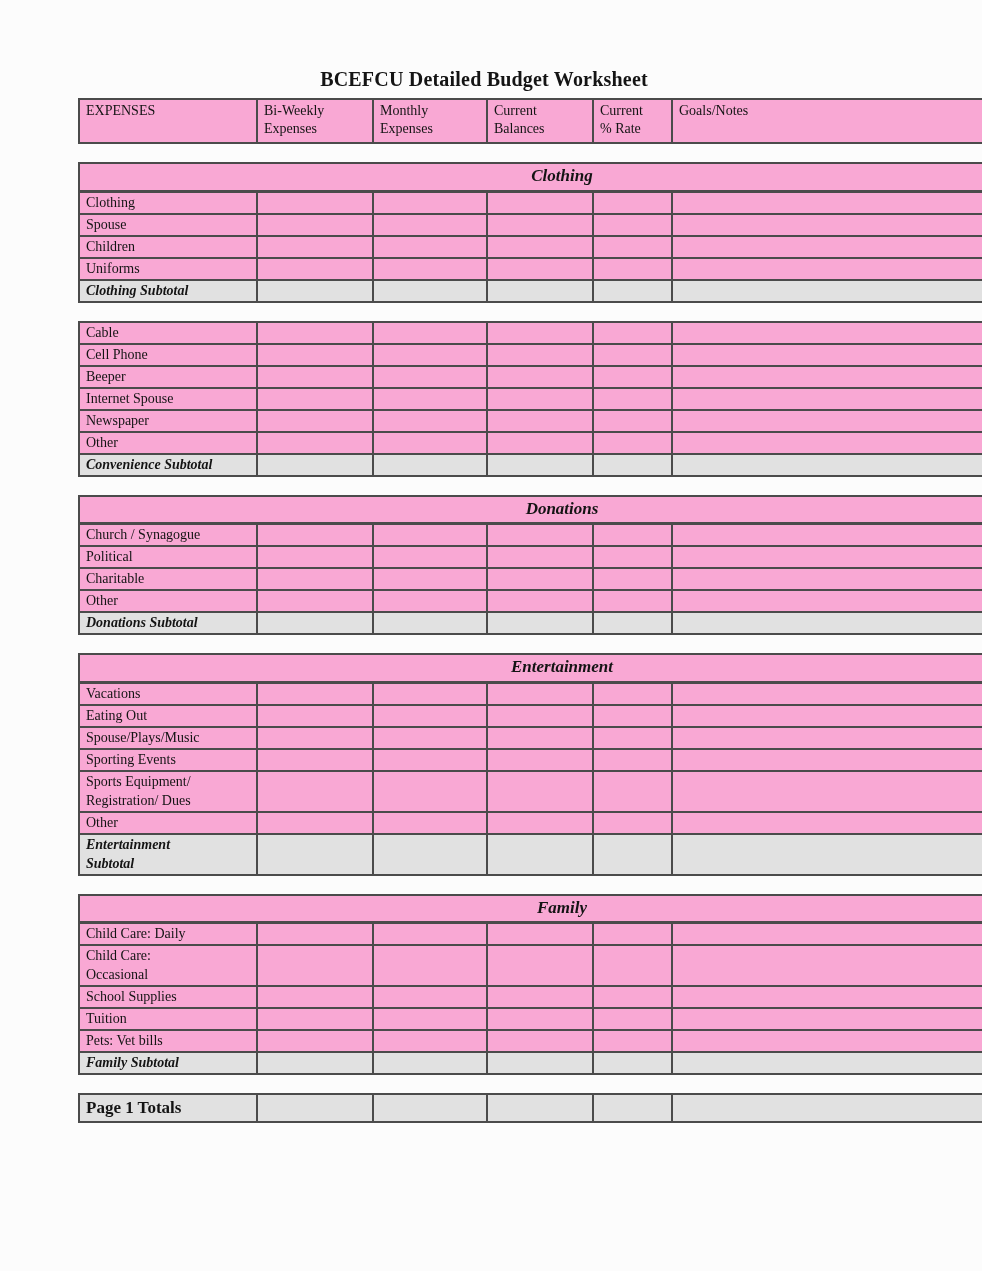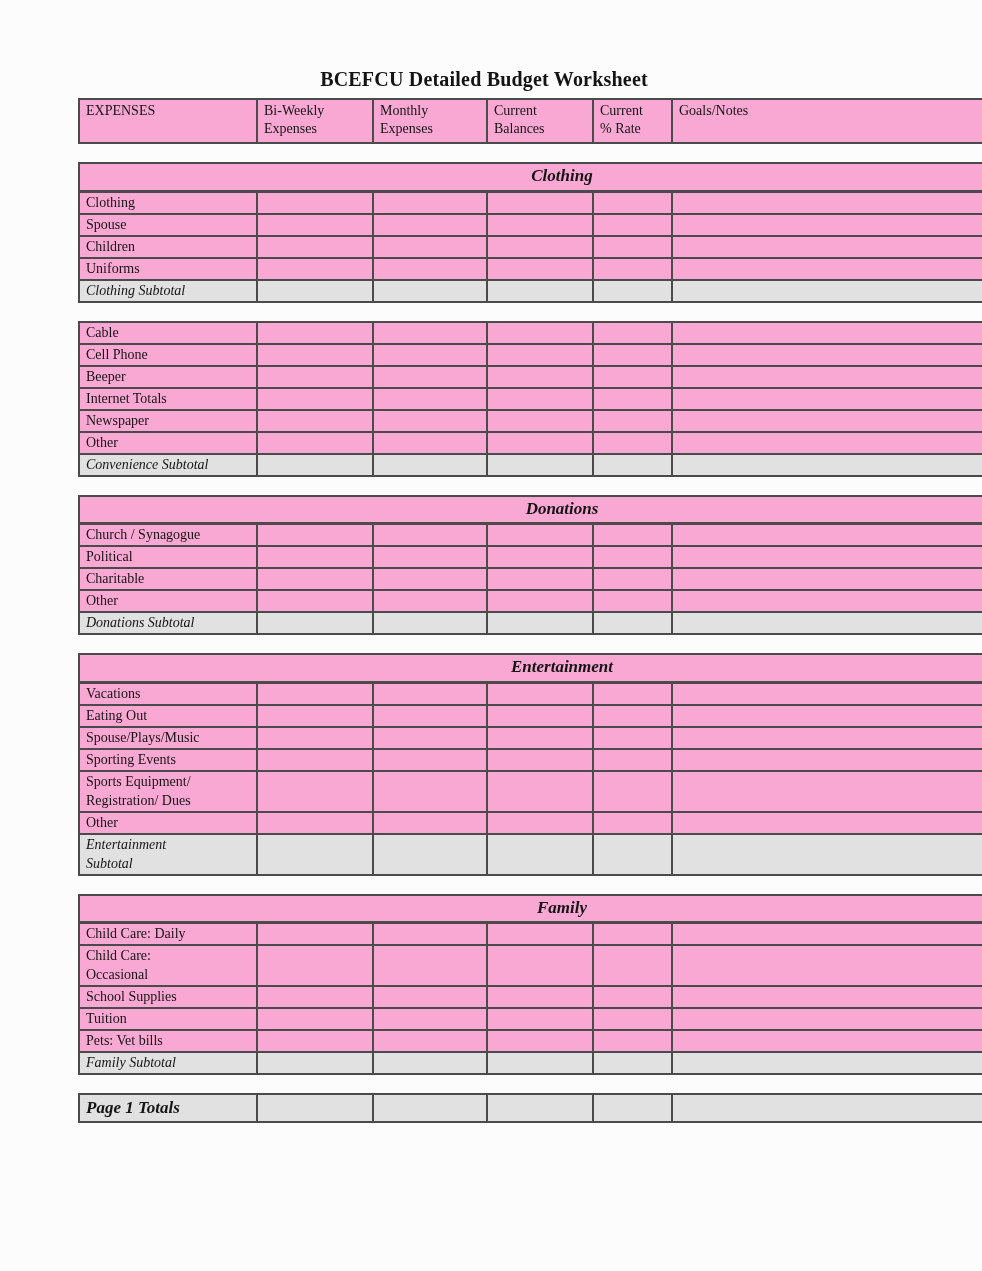--- a/index.html
+++ b/index.html
@@ -41,26 +41,26 @@
     font-size:17px; height:28px; padding:2px 0 3px 0;
     border-bottom-width:3px !important;
   }
   .label-cell {
     padding:0 6px 1px 6px; font-size:14px; line-height:19px;
     vertical-align:middle; white-space:pre-line;
   }
   tr.data-row { height:20px; }
   tr.subtotal-row { height:22px; }
   tr.subtotal-row td { background:#e1e1e1; }
-  .subtotal-label { font-weight:normal; font-style:italic; }
+  .subtotal-label { font-weight:bold; font-style:italic; }
   
   .totals-tbl tr { height:28px; }
   .totals-tbl td { background:#e1e1e1; }
   .totals-label {
-    font-weight:bold; font-style:italic; font-size:17px;
+    font-weight:bold; font-size:17px;
     padding:2px 6px; vertical-align:middle;
   }
 </style>
 </head>
 <body style="background: rgb(252, 252, 252); color: rgb(20, 20, 20);">
 
 <div class="page">
 
   <h1 class="title">BCEFCU Detailed Budget Worksheet</h1>
 
@@ -173,21 +173,21 @@
           </tr>
           <tr class="data-row">
             <td class="label-cell">Beeper</td>
             <td></td>
             <td></td>
             <td></td>
             <td></td>
             <td></td>
           </tr>
           <tr class="data-row">
-            <td class="label-cell">Internet Totals</td>
+            <td class="label-cell">Internet Spouse</td>
             <td></td>
             <td></td>
             <td></td>
             <td></td>
             <td></td>
           </tr>
           <tr class="data-row">
             <td class="label-cell">Newspaper</td>
             <td></td>
             <td></td>

